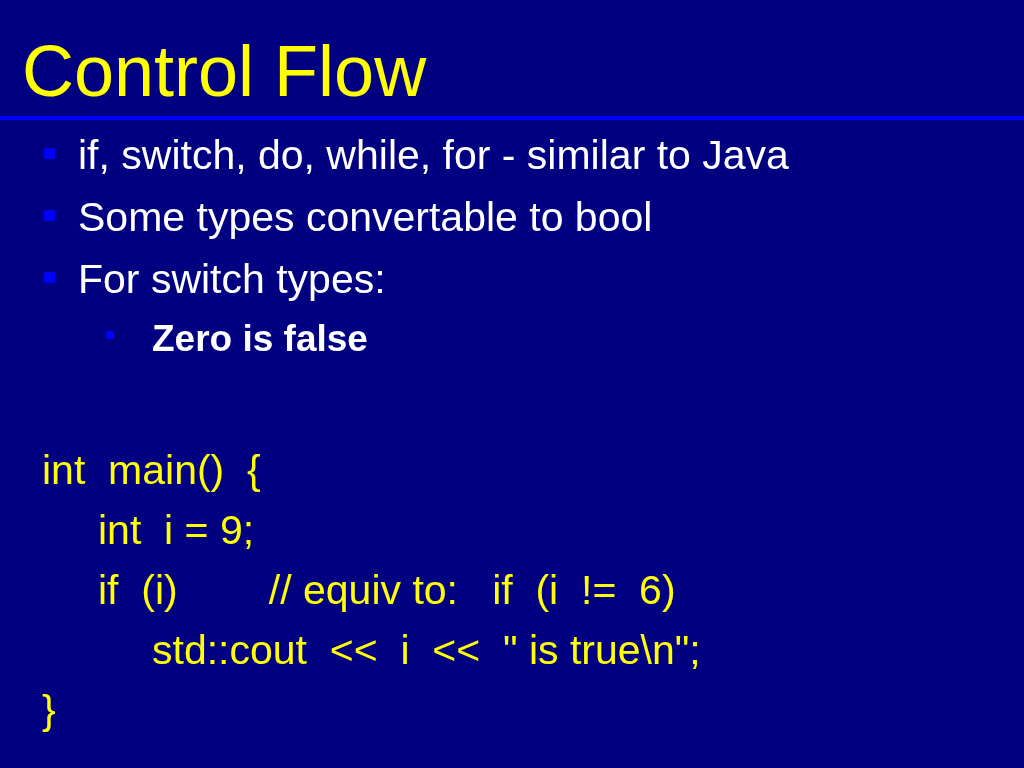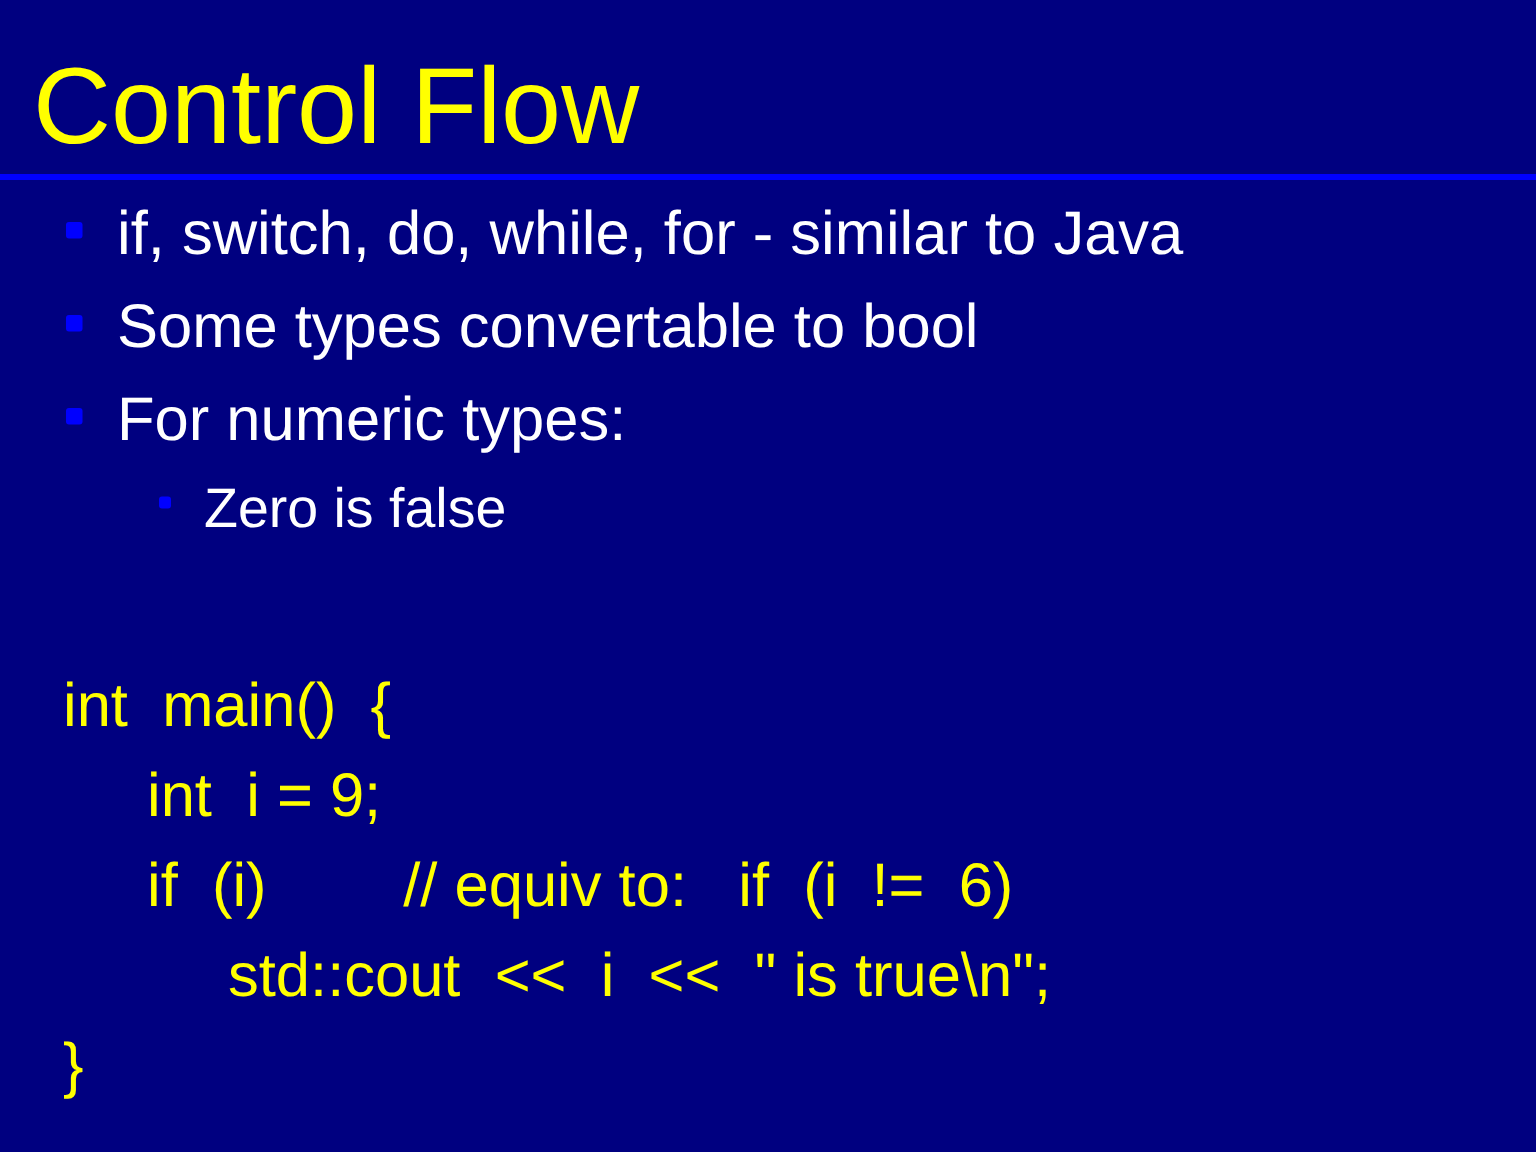--- a/index.html
+++ b/index.html
@@ -84,24 +84,25 @@
   .bullet-text {
     position: absolute;
     left: 78px;
     top: 0px;
     font-size: 41px;
     line-height: 58px;
     color: #FFFFFF;
     white-space: nowrap;
   }
   .bullet-row.sub .bullet-text {
-    left: 136px;
+    left: 152px;
     top: -2px;
     font-size: 37px;
     line-height: 58px;
+    font-weight: bold;
   }
 
   
   #code-block {
     position: absolute;
     left: 0;
     top: 440px;
     width: 1024px;
     text-align: right;
   }
@@ -140,21 +141,21 @@
       <span class="bullet-text">if, switch, do, while, for - similar to Java</span>
     </div>
 
     <div class="bullet-row">
       <span class="bullet-marker"></span>
       <span class="bullet-text">Some types convertable to bool</span>
     </div>
 
     <div class="bullet-row">
       <span class="bullet-marker"></span>
-      <span class="bullet-text">For numeric types:</span>
+      <span class="bullet-text">For switch types:</span>
     </div>
 
     <div class="bullet-row sub">
       <span class="bullet-marker"></span>
       <span class="bullet-text">Zero is false</span>
     </div>
 
 
   </div>
 

